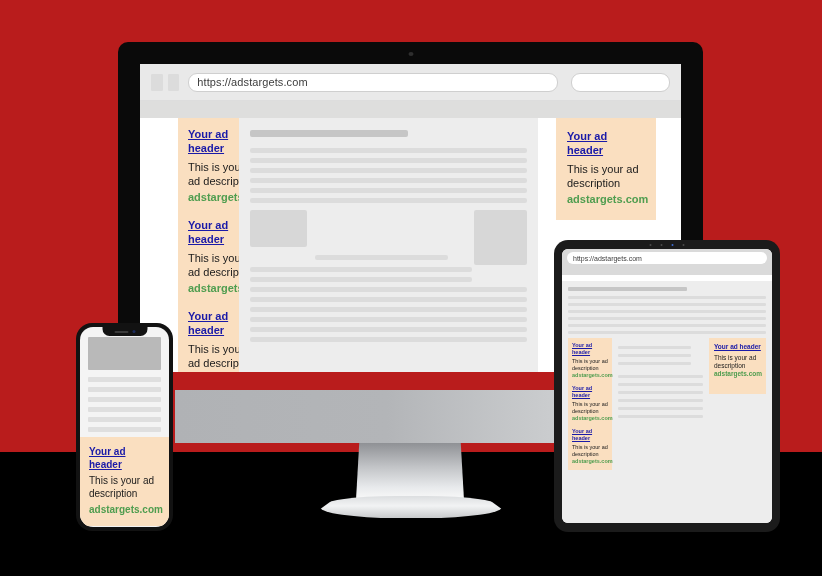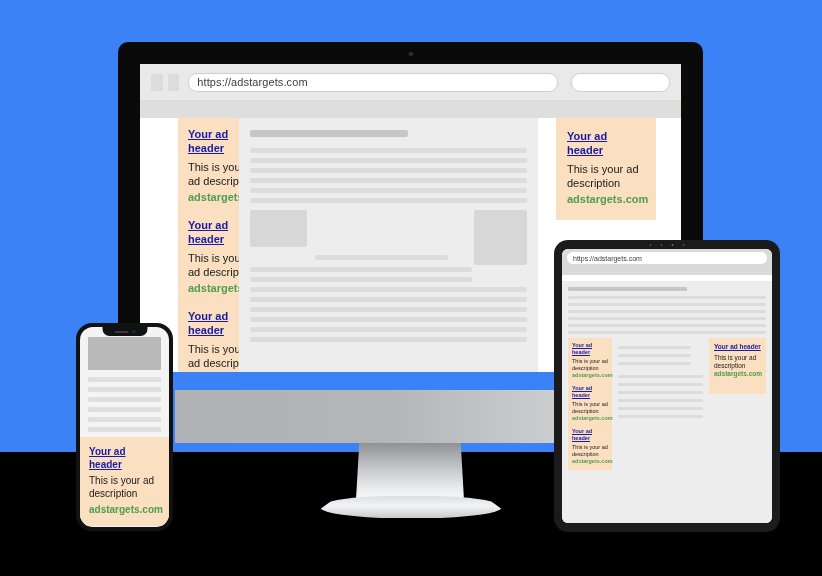--- a/index.html
+++ b/index.html
@@ -2,21 +2,21 @@
 <html><head>
 <meta charset="utf-8">
 <style>
   * { margin:0; padding:0; box-sizing:border-box; }
   html, body {
     width: 822px; height: 576px;
     background: #000000;
     font-family: "Liberation Sans", sans-serif;
     overflow: hidden;
   }
-  .stage { position:relative; width:822px; height:452px; background:#3b82f6; }
+  .stage { position:relative; width:822px; height:452px; background:#b91c1c; }
 
   
   .monitor {
     position:absolute; left:118px; top:42px; width:585px; height:330px;
     background:#0a0a0a;
     border-radius:10px 10px 0 0;
   }
   .monitor-camera {
     position:absolute; left:50%; top:10px; transform:translateX(-50%);
     width:5px; height:4px; border-radius:50%;

